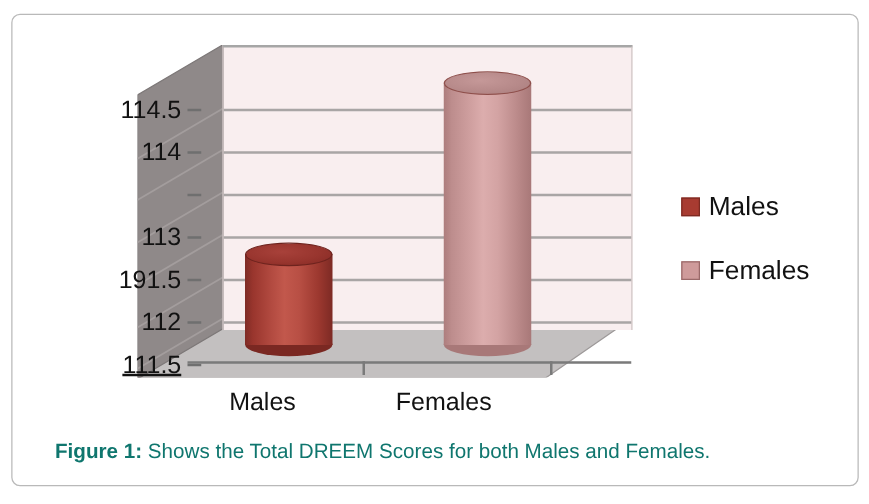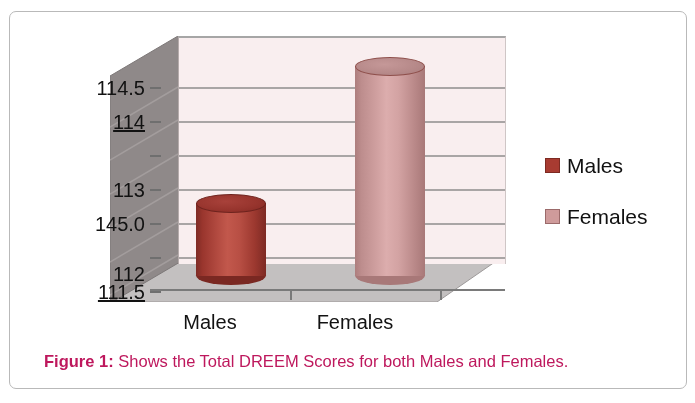--- a/index.html
+++ b/index.html
@@ -61,21 +61,21 @@
   
   #legend{position:absolute;left:545px;top:155px;width:140px;}
   .legend-row{display:flex;align-items:center;margin-bottom:30px;}
   .swatch{width:15px;height:15px;box-sizing:border-box;flex:0 0 auto;}
   .swatch.males{background:#a83b31;border:1px solid #7d2a22;}
   .swatch.females{background:#cf9b9b;border:1px solid #9b6a6a;}
   .legend-label{font-size:21px;color:#111;margin-left:7px;line-height:1;}
 
   
   #caption{position:absolute;left:44px;top:352px;width:610px;
-           font-size:16.5px;color:#be185d;white-space:nowrap;}
+           font-size:16.5px;color:#0f766e;white-space:nowrap;}
   #caption b{font-weight:bold;}
 </style>
 </head>
 <body>
 
 <div id="chart-area">
 
   <div id="frame"></div>
 
   <svg class="floor" viewBox="0 0 395 47" preserveAspectRatio="none">
@@ -107,24 +107,24 @@
     <div class="cap"></div>
   </div>
 
   <div class="cyl" id="cyl-females">
     <div class="base"></div>
     <div class="body"></div>
     <div class="cap"></div>
   </div>
 
   <div class="ytick" style="left:45px;top:78px;">114.5</div>
-  <div class="ytick" style="left:45px;top:112px;text-decoration:underline;">114</div>
+  <div class="ytick" style="left:45px;top:112px;">114</div>
   <div class="ytick" style="left:45px;top:180px;">113</div>
-  <div class="ytick" style="left:45px;top:214px;">145.0</div>
-  <div class="ytick" style="left:45px;top:248px;margin-top:16px;">112</div>
+  <div class="ytick" style="left:45px;top:214px;">191.5</div>
+  <div class="ytick" style="left:45px;top:248px;">112</div>
   <div class="ytick" style="left:45px;top:282px;text-decoration:underline;">111.5</div>
 
   <div class="ytickdash" style="left:150px;top:87px;"></div>
   <div class="ytickdash" style="left:150px;top:121px;"></div>
   <div class="ytickdash" style="left:150px;top:155px;"></div>
   <div class="ytickdash" style="left:150px;top:189px;"></div>
   <div class="ytickdash" style="left:150px;top:223px;"></div>
   <div class="ytickdash" style="left:150px;top:257px;"></div>
   <div class="ytickdash" style="left:150px;top:291px;"></div>
 

